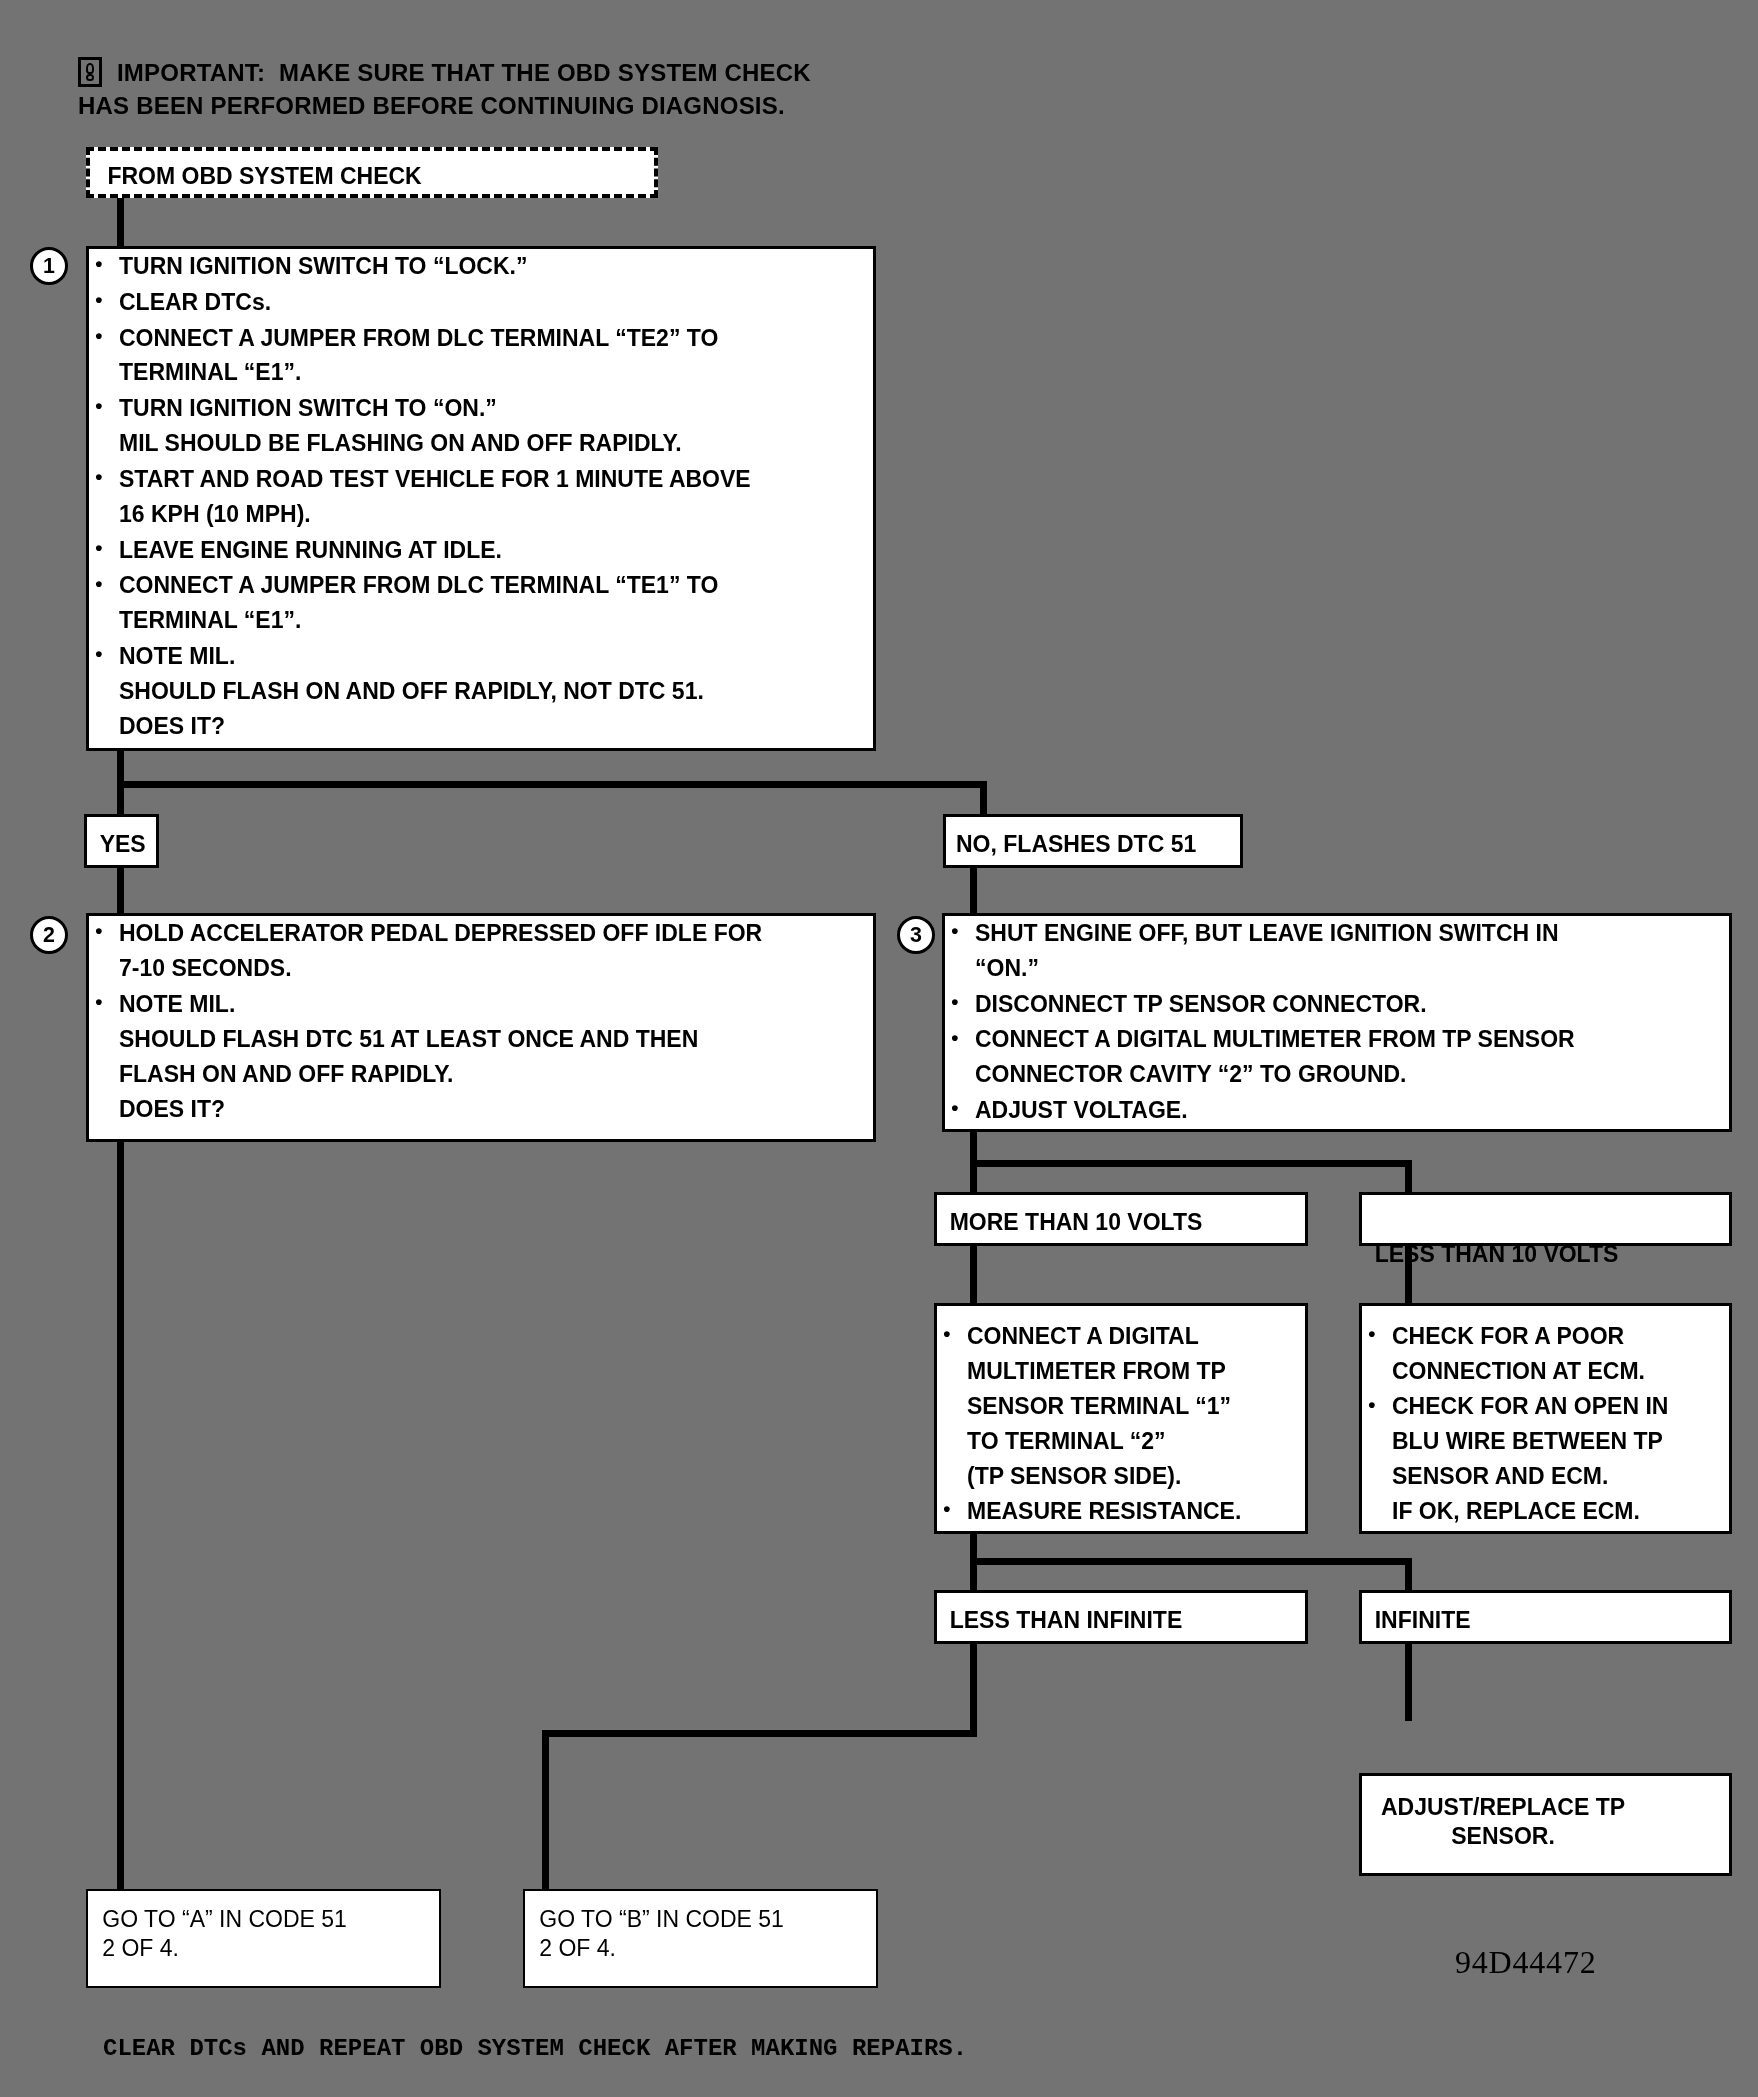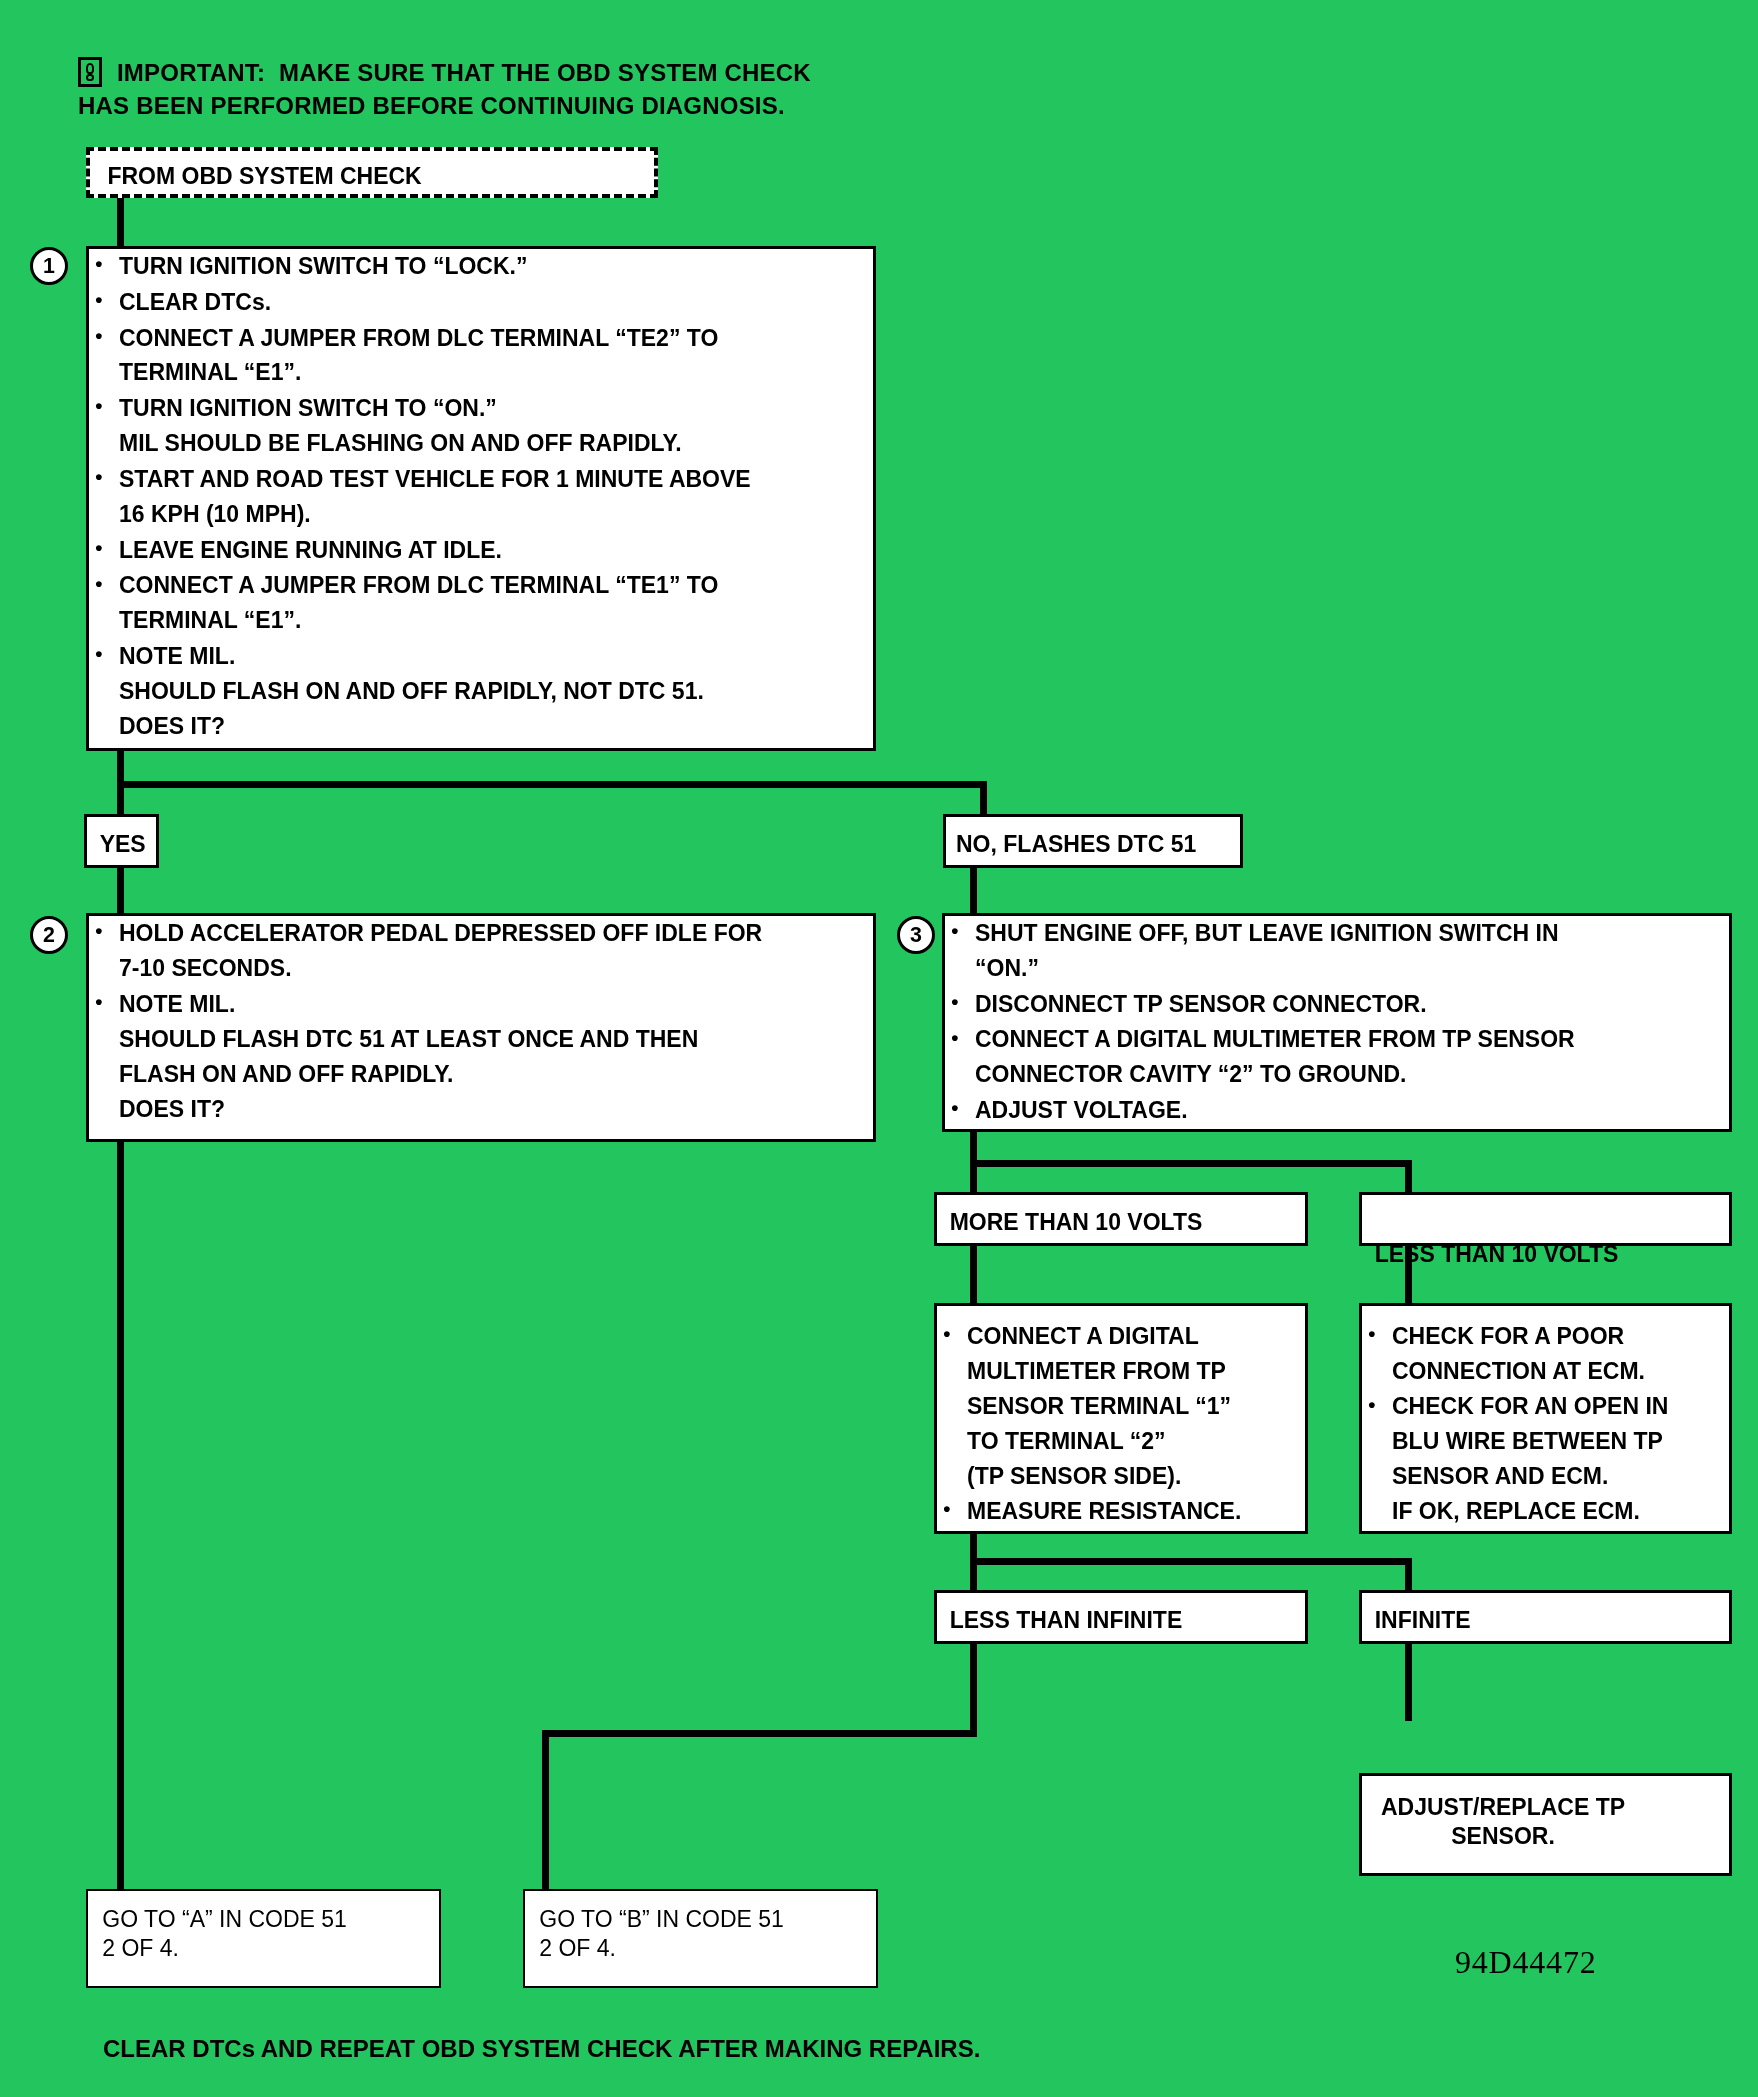--- a/index.html
+++ b/index.html
@@ -9,21 +9,21 @@
     background: #ffffff;
   }
   body {
     font-family: "Liberation Sans", sans-serif;
     color: #000000;
   }
   #page {
     position: relative;
     width: 1758px;
     height: 2097px;
-    background: #22c55e;
+    background: #737373;
     overflow: hidden;
   }
 
   
   .hdr {
     position: absolute;
     font-weight: bold;
     font-size: 24px;
     letter-spacing: 0.2px;
     line-height: 1.30;
@@ -288,16 +288,16 @@
   <div class="box thin" style="left:86px; top:1889px; width:355px; height:99px;">
     <div class="box-title" style="left:14.3px; top:14.3px; font-weight:normal;">GO TO “A” IN CODE 51
 2 OF 4.</div>
   </div>
   <div class="box thin" style="left:523px; top:1889px; width:355px; height:99px;">
     <div class="box-title" style="left:14.3px; top:14.3px; font-weight:normal;">GO TO “B” IN CODE 51
 2 OF 4.</div>
   </div>
 
   <div class="partnum" style="left:1455px; top:1944px;">94D44472</div>
-  <div class="footnote" style="left:103px; top:2035px;">CLEAR DTCs AND REPEAT OBD SYSTEM CHECK AFTER MAKING REPAIRS.</div>
+  <div class="footnote" style="left:103px; top:2035px;font-family:Liberation Mono, monospace;">CLEAR DTCs AND REPEAT OBD SYSTEM CHECK AFTER MAKING REPAIRS.</div>
 
 </div>
 
 
 </body></html>

